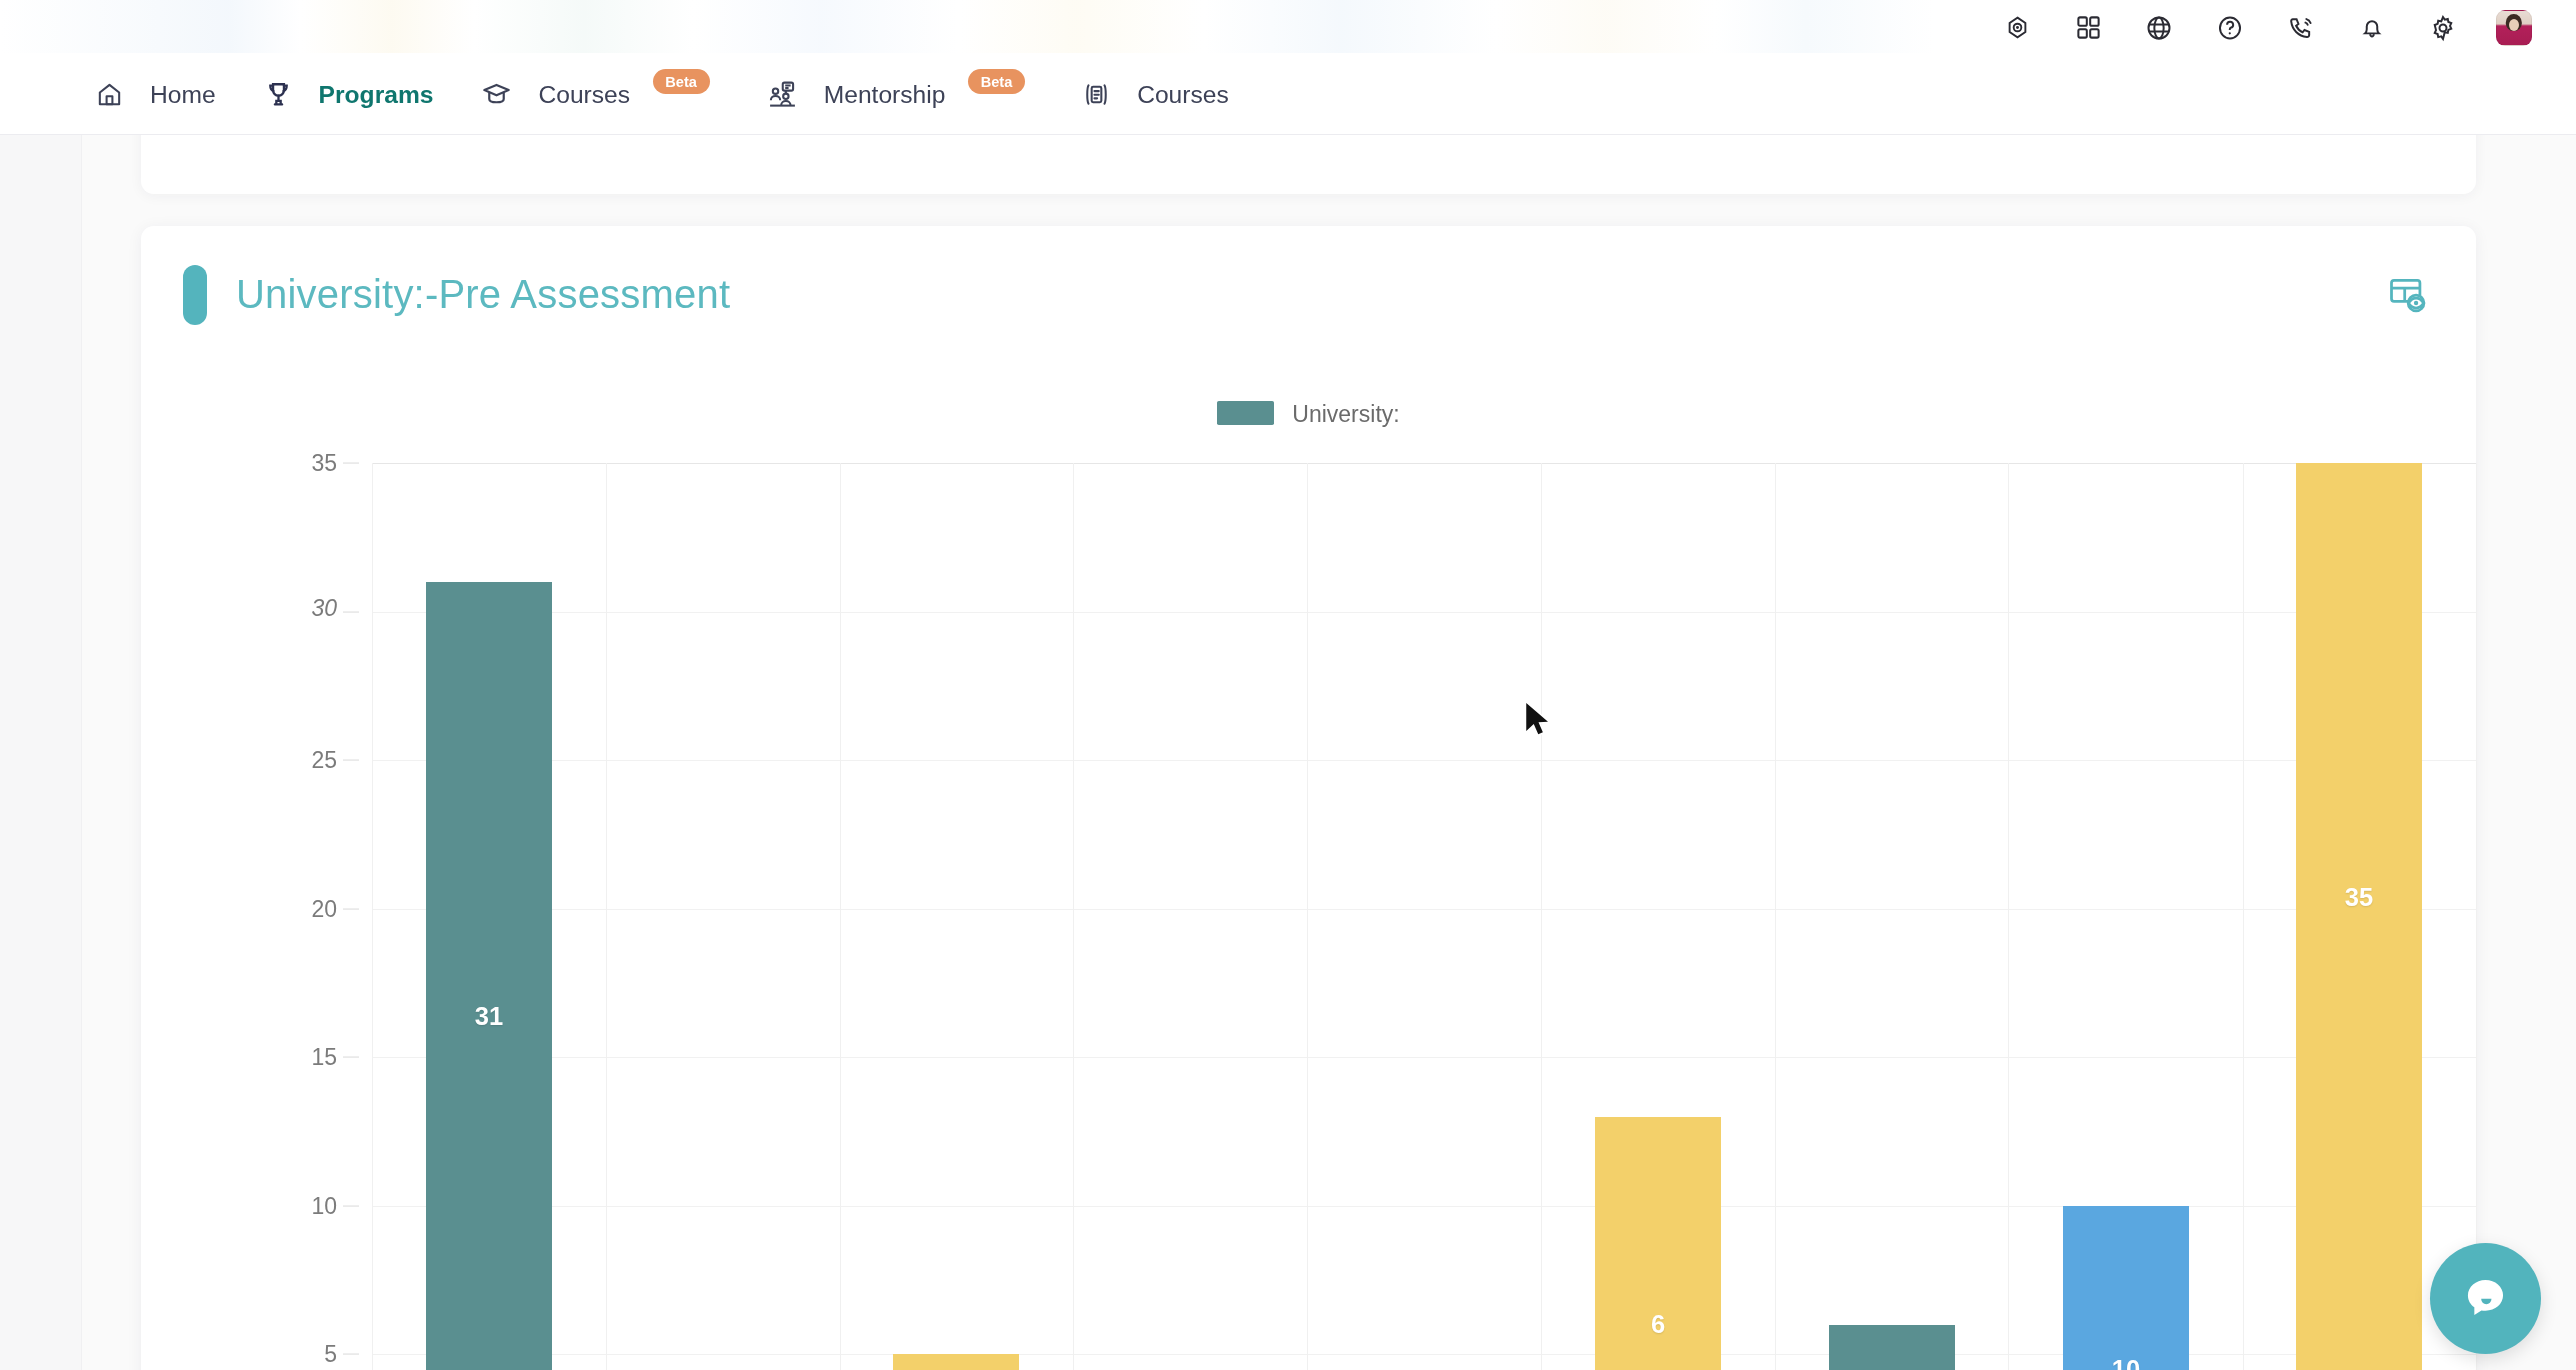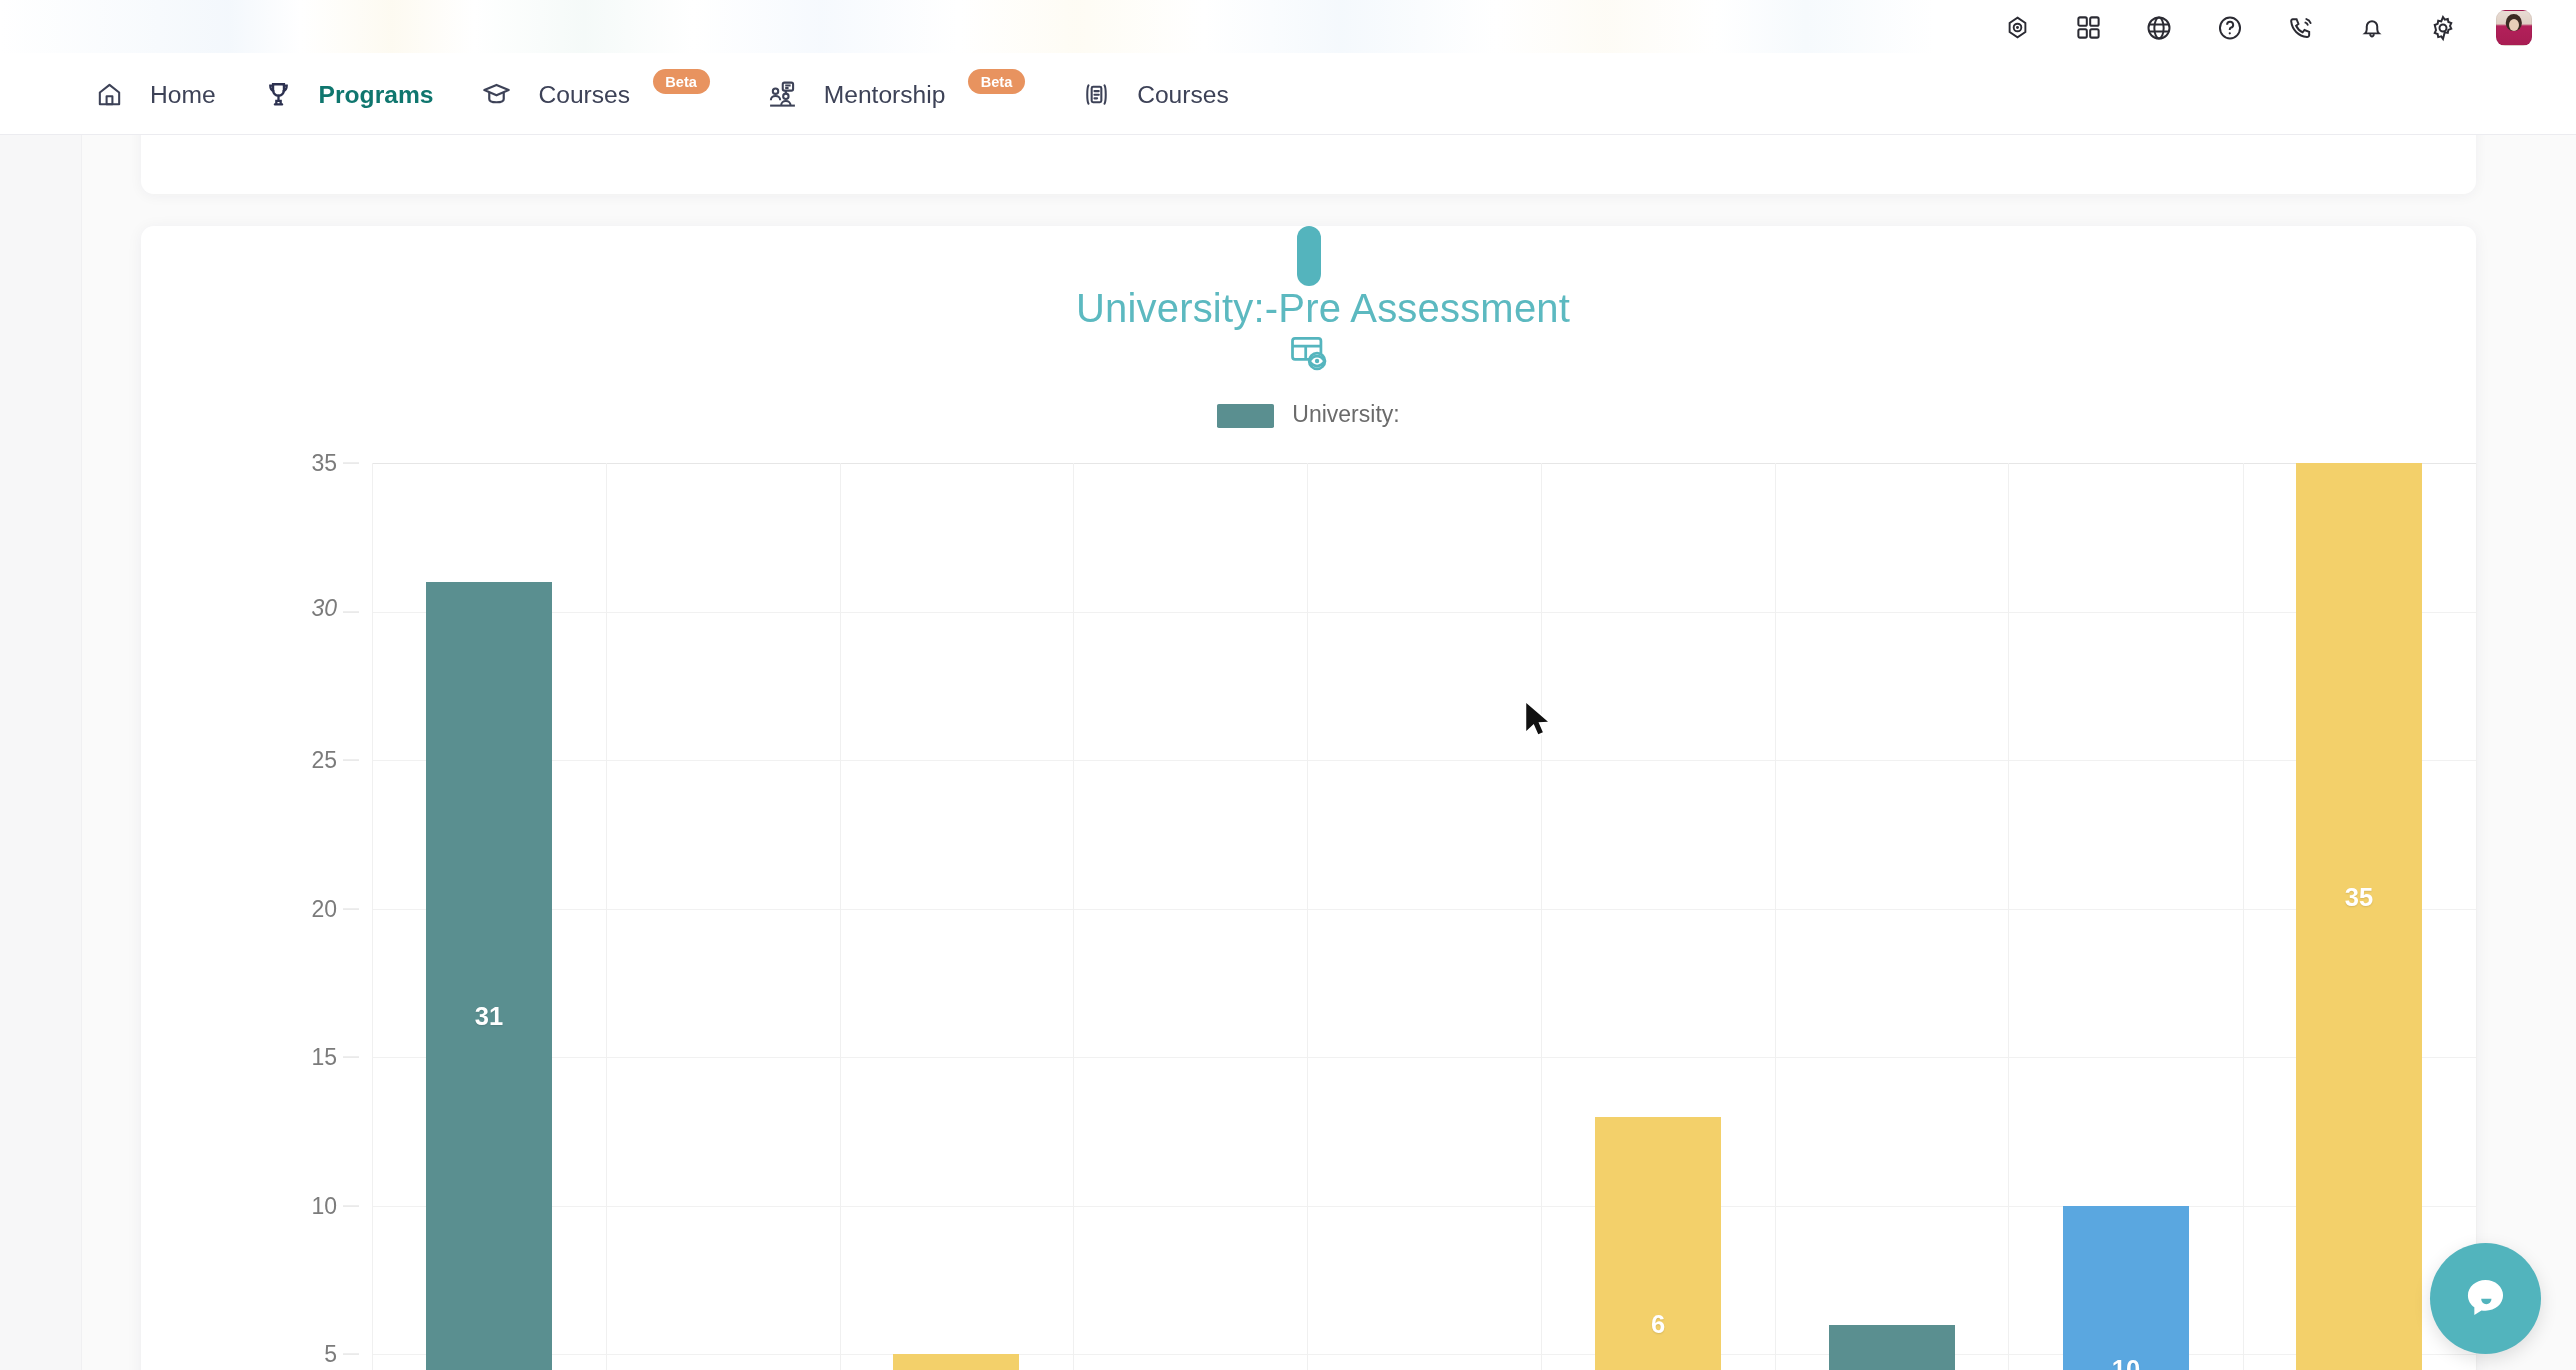--- a/index.html
+++ b/index.html
@@ -105,41 +105,41 @@
   }
 
   
   .card {
     position: absolute; left: 59px; top: 91px; width: 2335px; height: 1277px;
     background: #ffffff; border-radius: 12.8px;
     box-shadow: 0 2.7px 16.4px rgba(30,40,60,.06);
   }
   .card-head {
     position: absolute; left: 0; top: 0; width: 100%; height: 137px;
-    display: flex; align-items: center; padding: 0 42px; flex-direction: column;
+    display: flex; align-items: center; padding: 0 42px;
   }
   .title-pill {
     width: 24px; height: 60px; border-radius: 12.8px; background: #54b4bd; flex: 0 0 auto;
   }
   .card-title {
     margin-left: 29px; color: #5cb9c0; font-size: 40px; letter-spacing: 0.2px;
   }
   .card-head-spacer { flex: 1 1 auto; }
   .table-view-btn {
     width: 53px; height: 53px; display: flex; align-items: center; justify-content: center;
     color: #55b5be; cursor: pointer;
   }
 
   
   .chart-area { position: absolute; left: 0; top: 137px; width: 100%; height: 1140px; }
   .legend {
     position: absolute; left: 0; top: 38px; width: 100%;
     display: flex; align-items: center; justify-content: center; gap: 0;
   }
-  .legend-item { display: flex; align-items: flex-end; gap: 18px; }
+  .legend-item { display: flex; align-items: flex-start; gap: 18px; }
   .legend-swatch { width: 57px; height: 24px; background: #5a8f90; border-radius: 1.8px; }
   .legend-label { font-size: 23px; color: #6b6b6b; }
 
   .plot {
     position: absolute; left: 231px; top: 100px;
     width: 2104px; height: 1040px;
   }
   .y-labels { position: absolute; left: -100px; top: 0; width: 87px; height: 1040px; }
   .y-lab {
     position: absolute; right: 22px; transform: translateY(-50%);

